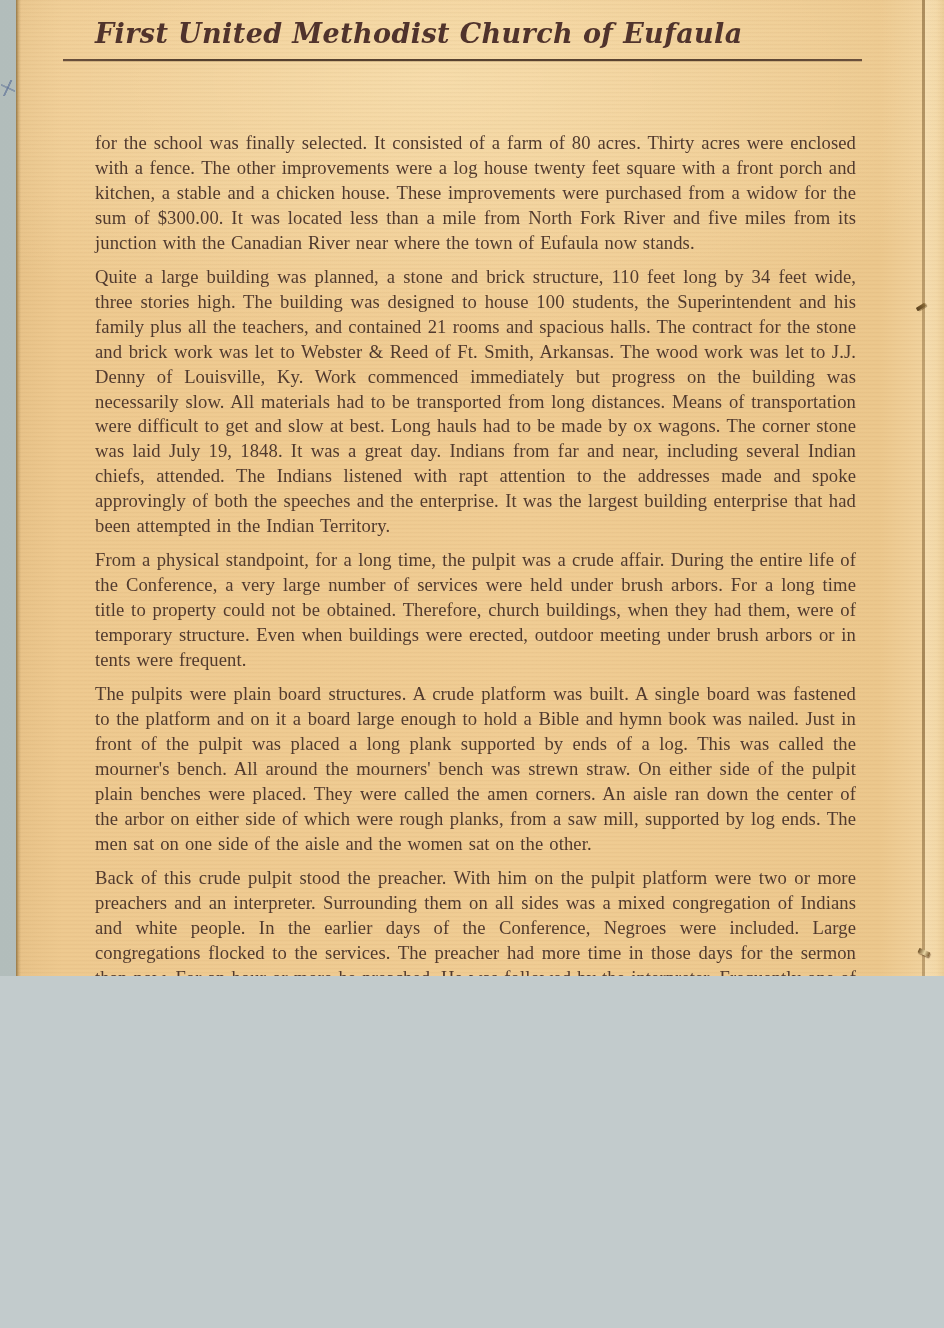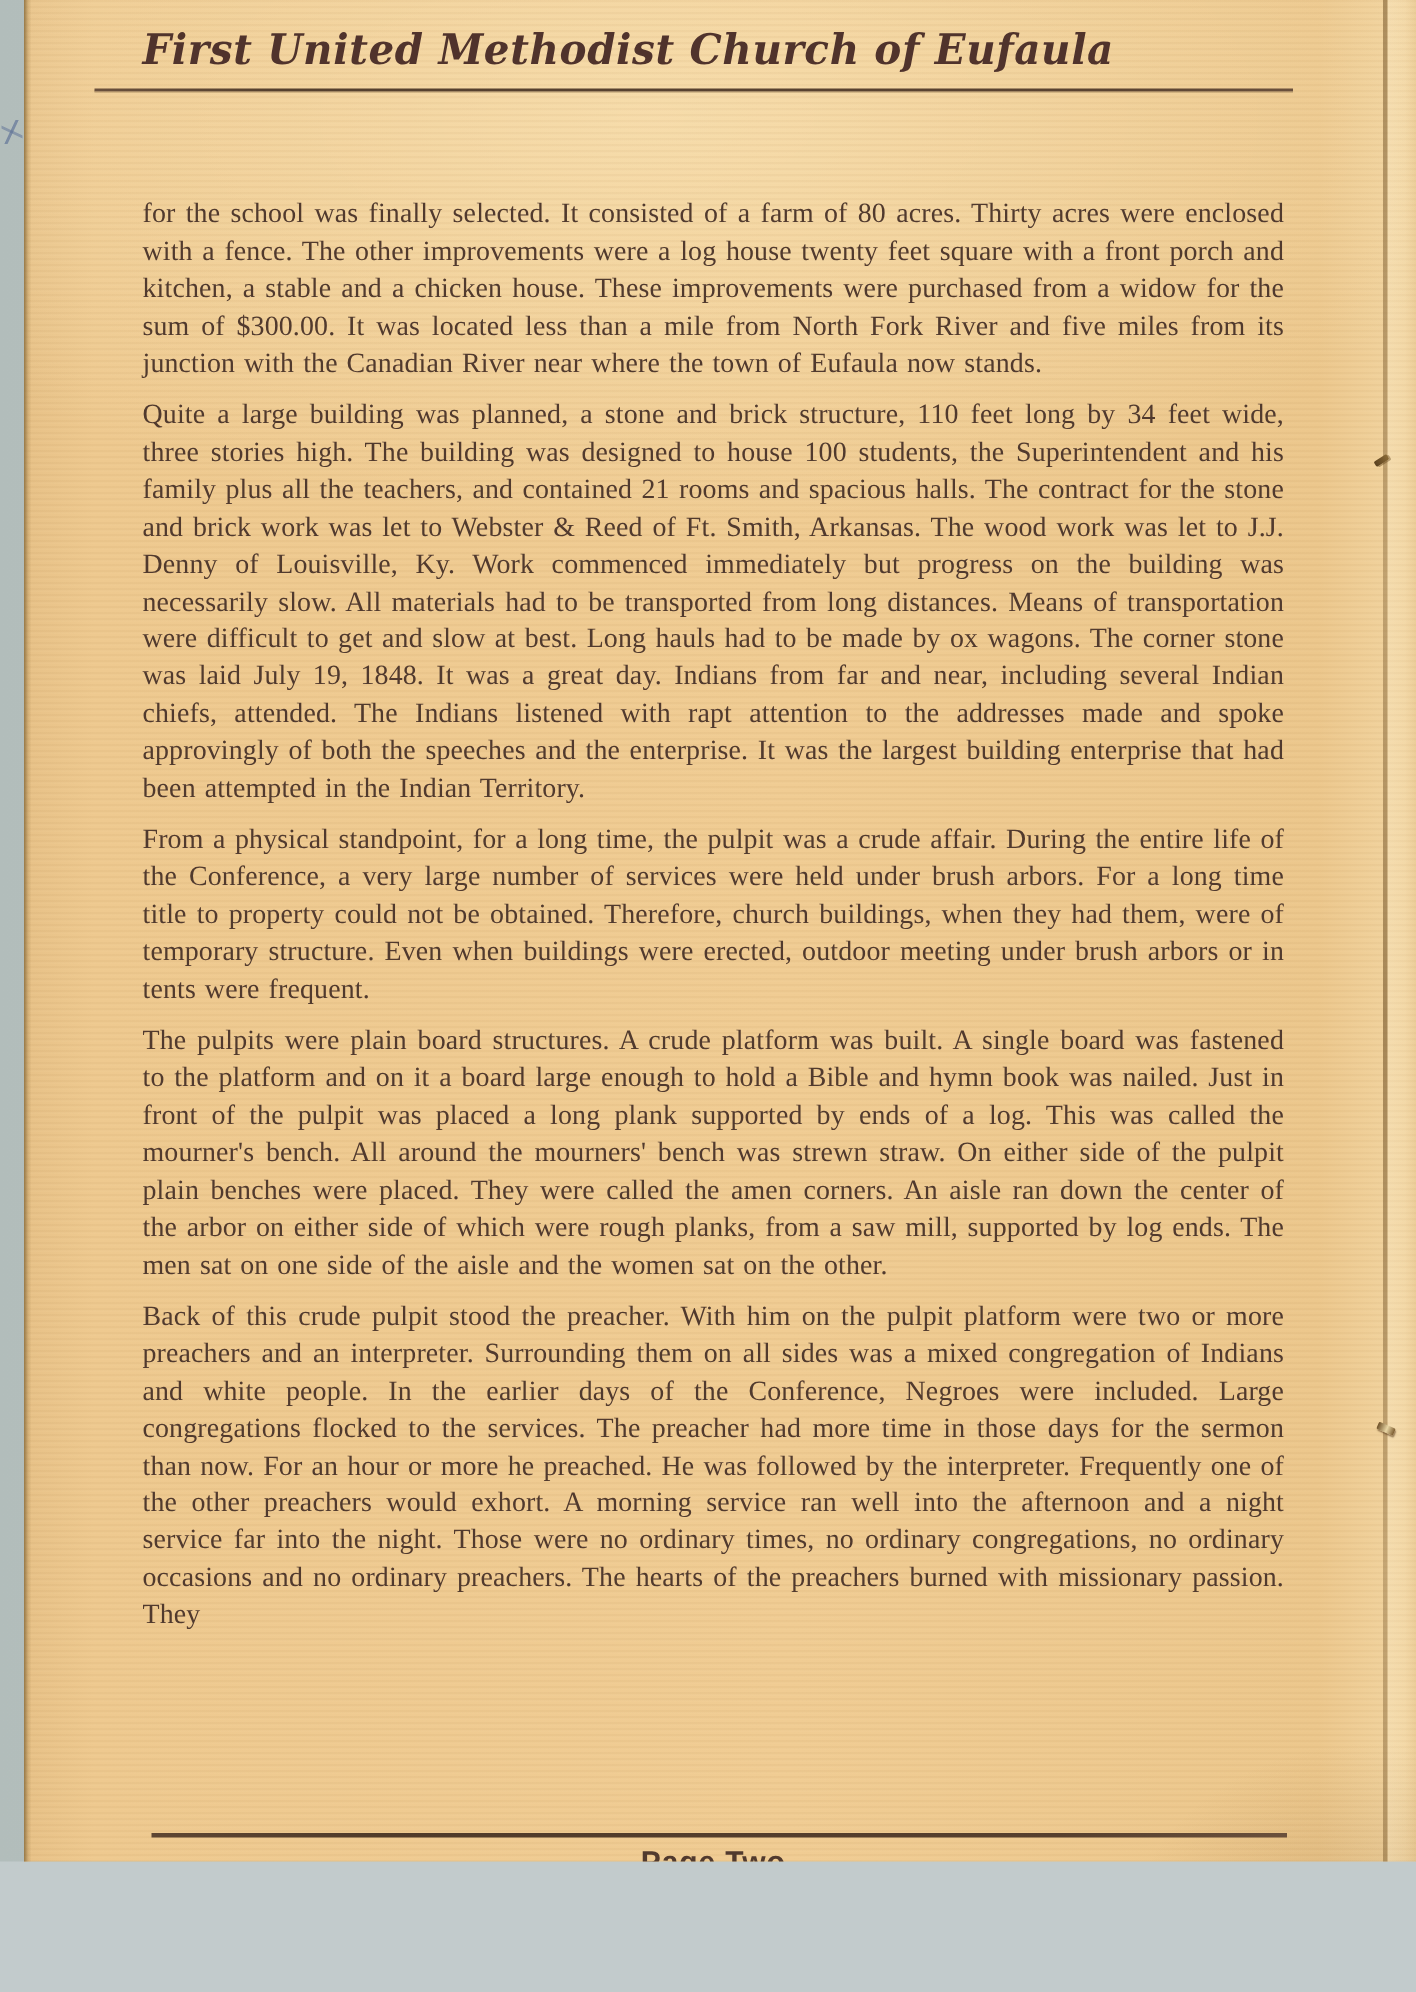--- a/index.html
+++ b/index.html
@@ -4,21 +4,21 @@
 <style>
   * { margin: 0; padding: 0; box-sizing: border-box; }
   html, body { width: 944px; height: 1328px; }
   body {
     font-family: "Liberation Sans", sans-serif;
     background: #c2cbcc;
     overflow: hidden;
   }
   #canvas {
     position: relative;
-    width: 944px; height: 1241px;
+    width: 944px; height: 976px;
     background: linear-gradient(90deg, #b2bdbb 0%, #bcc6c4 60%, #c6cecf 100%);
     overflow: hidden;
   }
 
   
   .paper {
     position: absolute;
     left: 16px; top: 0;
     width: 928px; height: 1314px;
     background:

